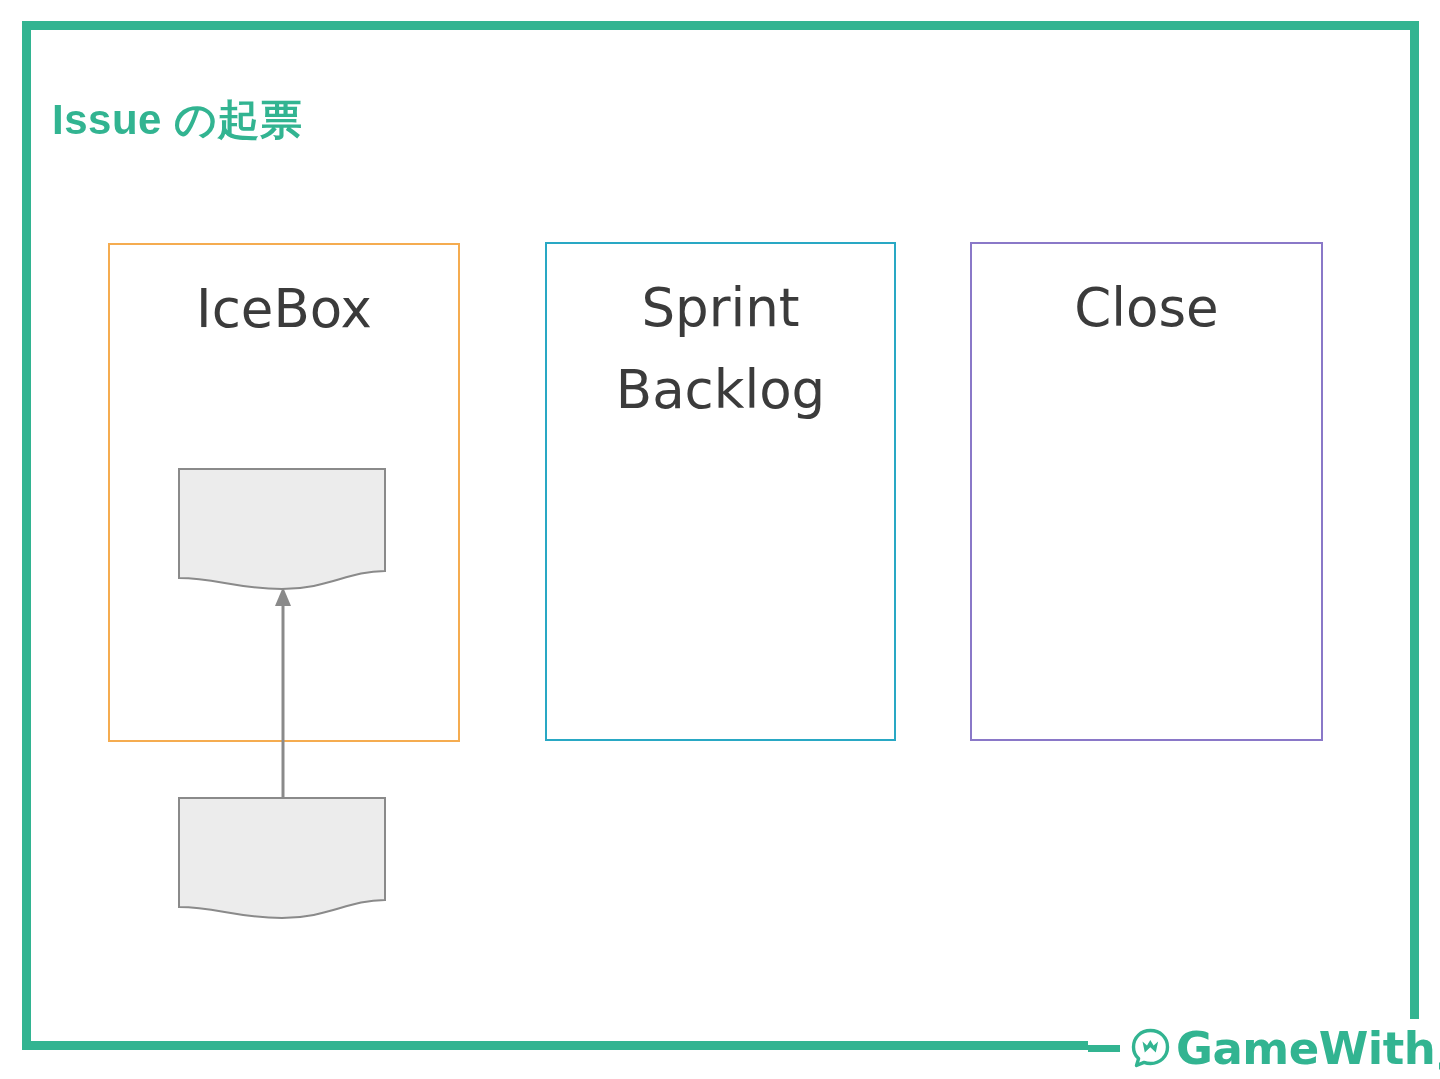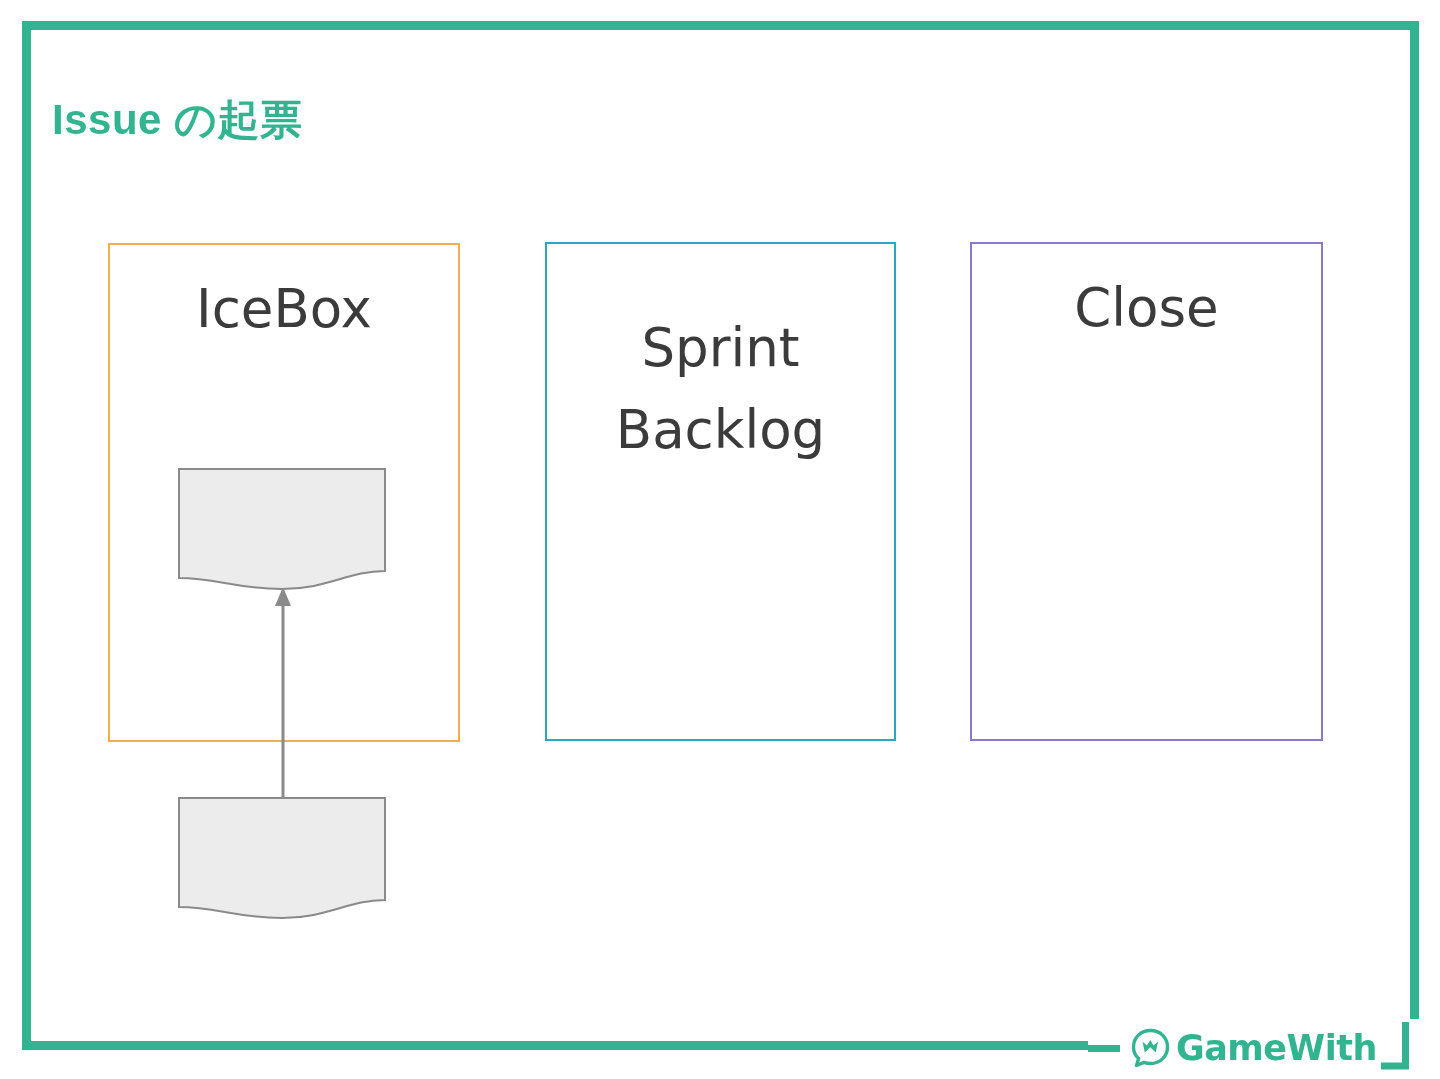--- a/index.html
+++ b/index.html
@@ -72,21 +72,21 @@
   #lane-icebox {
     left: 108px; top: 243px; width: 352px; height: 499px;
     border-color: #f5ac50;
   }
   #lane-icebox .lane-label { top: 23px; }
 
   #lane-sprint {
     left: 545px; top: 242px; width: 351px; height: 499px;
     border-color: #29a8c4;
   }
-  #lane-sprint .lane-label { top: 23px; margin-top: 40px; }
+  #lane-sprint .lane-label { top: 23px; }
 
   #lane-close {
     left: 970px; top: 242px; width: 353px; height: 499px;
     border-color: #8a78c8;
     padding-left: 20px;
   }
   #lane-close .lane-label { top: 23px; }
 
   
   .connector {
@@ -120,21 +120,21 @@
   .logo-rule {
     width: 32px;
     height: 7px;
     background: #32b491;
     margin-right: 8px;
     flex: none;
   }
   .logo-mark { flex: none; margin-right: 4px; display: block; }
   .logo-text {
     font-family: "DejaVu Sans", sans-serif;
-    font-size: 35px;
+    font-size: 45px;
     font-weight: bold;
     color: #32b491;
     letter-spacing: -0.5px;
     line-height: 1;
     white-space: nowrap;
   }
   .logo-corner { flex: none; margin-left: 4px; }
 </style>
 </head>
 <body>

